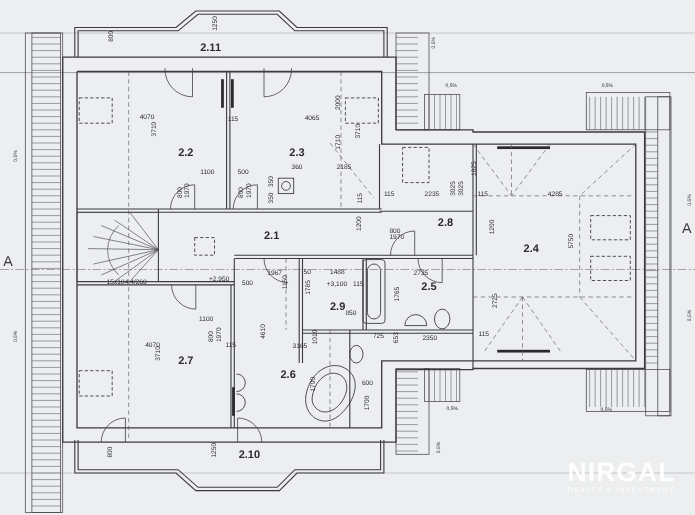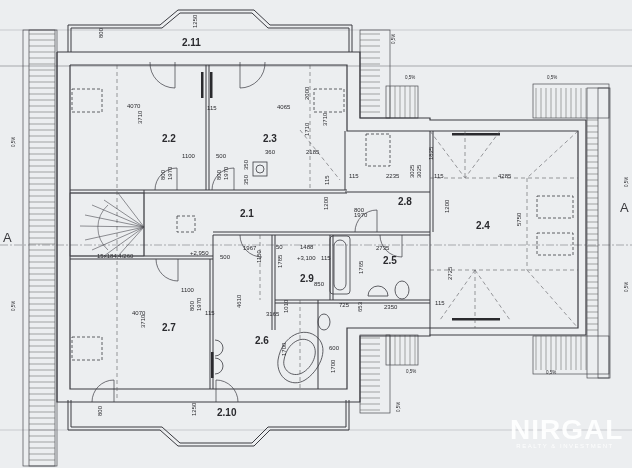--- a/index.html
+++ b/index.html
@@ -4,21 +4,21 @@
 <style>
   html,body{margin:0;padding:0;background:#eceef0;}
   body{width:632px;height:468px;overflow:hidden;font-family:"Liberation Sans",sans-serif;}
   #plan{position:absolute;left:0;top:0;width:632px;height:468px;}
   svg text{font-family:"Liberation Sans",sans-serif;fill:#2a2a2e;}
   .room{font-size:10px;font-weight:bold;}
   .dim{font-size:6px;}
   .axis{font-size:13px;fill:#3a3a3e;}
   .slope{font-size:4.5px;}
   .wm{position:absolute;left:510px;top:418px;width:110px;text-align:center;color:rgba(255,255,255,0.9);}
-  .wm-title{font-size:28px;font-weight:bold;letter-spacing:1px;line-height:24px;}
+  .wm-title{font-size:24px;font-weight:bold;letter-spacing:1px;line-height:24px;}
   .wm-sub{font-size:6px;letter-spacing:1.5px;line-height:8px;}
 </style>
 </head>
 <body>
 
 <svg id="plan" viewBox="0 0 632 468" xmlns="http://www.w3.org/2000/svg">
   <rect width="632" height="468" fill="#eceef0"></rect>
 
   <g stroke="#7a7a80" stroke-width="0.6" stroke-dasharray="8,2,2,2" fill="none">
     <line x1="0" y1="245" x2="632" y2="245"></line>

